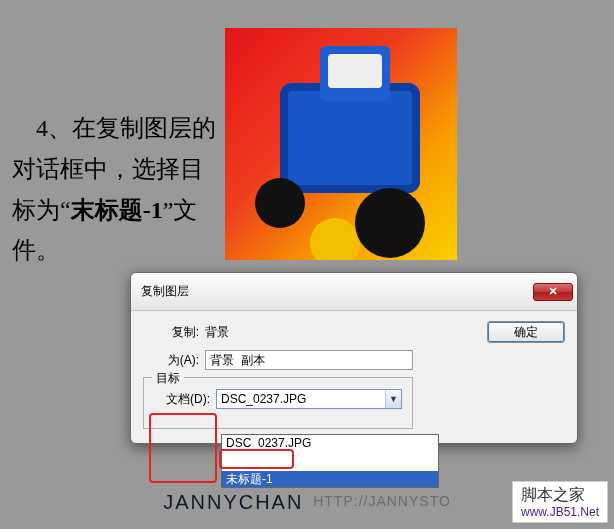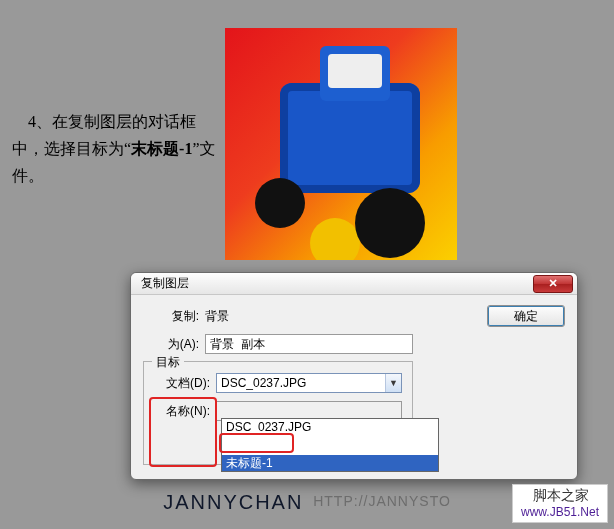--- a/index.html
+++ b/index.html
@@ -9,21 +9,21 @@
     font-family: "Microsoft YaHei", "SimSun", Arial, sans-serif;
     position: relative;
     overflow: hidden;
   }
 
   
   .instruction {
     position: absolute;
     left: 12px; top: 108px;
     width: 205px;
-    font-size: 16px;
+    font-size: 24px;
     line-height: 1.7;
     color: #000;
     font-family: "SimSun", serif;
   }
   .instruction .em { font-weight: bold; }
 
   
   .toy-box {
     position: absolute;
     left: 225px; top: 28px; width: 232px; height: 232px;
@@ -57,21 +57,21 @@
     left: 130px; top: 272px;
     width: 448px;
     background: #f0f0f0;
     border: 1px solid #6a6a6a;
     border-radius: 6px;
     box-shadow: 0 4px 14px rgba(0,0,0,0.45);
     font-size: 12px;
     font-family: Tahoma, "SimSun", Arial, sans-serif;
   }
   .titlebar {
-    height: 22px;
+    height: 38px;
     background: linear-gradient(#fdfdfd,#e6e6e6);
     border-bottom: 1px solid #c7c7c7;
     border-radius: 6px 6px 0 0;
     display:flex; align-items:center; justify-content:space-between;
     padding: 0 4px 0 10px;
     color:#000;
   }
   .close-btn {
     width: 40px; height: 18px;
     background: linear-gradient(#e07070,#c13535 49%,#a81f1f 50%,#c83a3a);
@@ -167,21 +167,21 @@
     vertical-align:middle;
   }
   .corner-mark {
     position:absolute; right:6px; bottom:6px;
     background:#fff; border:1px solid #ccc;
     padding:3px 8px;
     font-size:12px; color:#333;
     font-family: Arial, sans-serif;
     line-height:1.2;
   }
-  .corner-mark .cn { font-family:Liberation Serif, serif; font-size:14px;margin-left:12px; }
+  .corner-mark .cn { font-family:Liberation Serif, serif; font-size:16px; }
   .corner-mark .url { color:#4c1d95; }
 </style>
 </head>
 <body>
 
 <div class="instruction">
   <span>　4、在复制图层的对话框中，选择目标为“</span><span class="em">末标题-1</span><span>”文件。</span>
 </div>
 
 <div class="toy-box">
@@ -215,26 +215,20 @@
         <div class="row">
           <div class="row-label">文档(D):</div>
           <div class="row-value">
             <div class="select-box">
               <span>DSC_0237.JPG</span>
               <div class="select-arrow">▼</div>
             </div>
           </div>
         </div>
 
-        <div class="row" style="margin-bottom:30px">
-          <div class="row-label">名称(N):</div>
-          <div class="row-value" style="position:relative">
-            <input class="text-input" disabled="" style="background: rgb(240, 240, 240);">
-          </div>
-        </div>
 
         <div class="dropdown-list">
           <div class="dropdown-item">DSC_0237.JPG</div>
           <div class="dropdown-item selected">未标题-1</div>
         </div>
 
         <div class="red-highlight" style="left:5px; top:35px; width:68px; height:70px"></div>
         <div class="red-highlight" style="left:75px; top:71px; width:75px; height:20px"></div>
       </div>
     </div>

